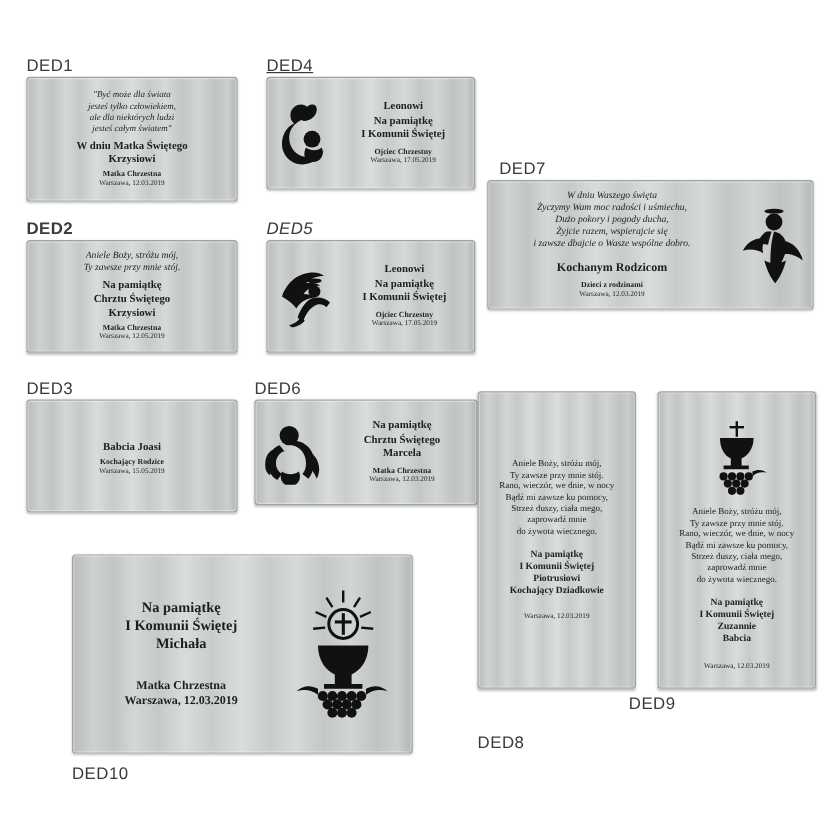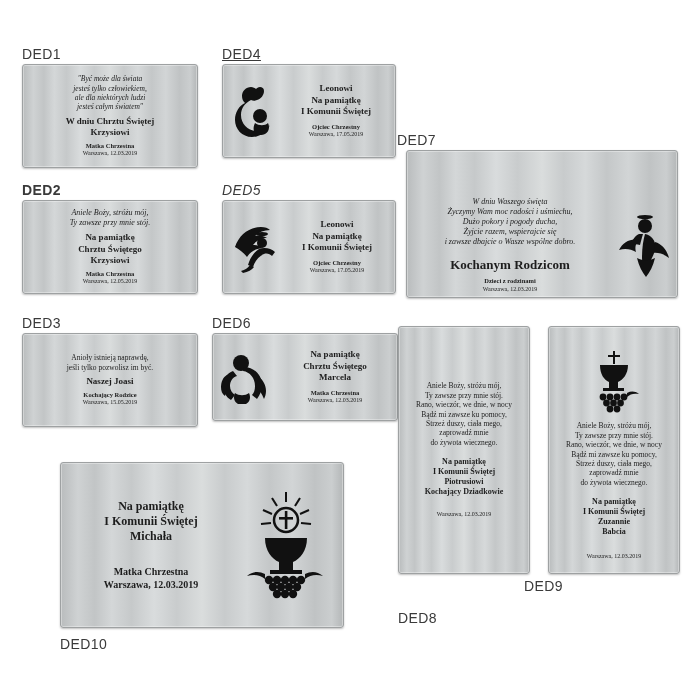--- a/index.html
+++ b/index.html
@@ -61,21 +61,21 @@
 <body>
 
 <div class="label" style="left:22px;top:46px;">DED1</div>
 <div class="plate" style="left:22px;top:64px;width:176px;height:104px;">
   <div class="inner">
     <div class="txt t-quote">"Być może dla świata
 jesteś tylko człowiekiem,
 ale dla niektórych ludzi
 jesteś całym światem"</div>
     <div class="gap"></div>
-    <div class="txt t-main">W dniu Chrztu Świętej
+    <div class="txt t-main">W dniu Matka Świętego
 Krzysiowi</div>
     <div class="gap"></div>
     <div class="txt t-small">Matka Chrzestna</div>
     <div class="txt t-tiny">Warszawa, 12.03.2019</div>
   </div>
 </div>
 
 <div class="label" style="left:22px;top:182px;font-weight:bold;">DED2</div>
 <div class="plate" style="left:22px;top:200px;width:176px;height:94px;">
   <div class="inner">
@@ -87,24 +87,22 @@
 Krzysiowi</div>
     <div class="gap"></div>
     <div class="txt t-small">Matka Chrzestna</div>
     <div class="txt t-tiny">Warszawa, 12.05.2019</div>
   </div>
 </div>
 
 <div class="label" style="left:22px;top:315px;text-align:right;">DED3</div>
 <div class="plate" style="left:22px;top:333px;width:176px;height:94px;">
   <div class="inner">
-    <div class="txt t-body">Anioły istnieją naprawdę,
-jeśli tylko pozwolisz im być.</div>
-    <div class="gap"></div>
-    <div class="txt t-main">Naszej Joasi</div>
+    <div class="gap"></div>
+    <div class="txt t-main">Babcia Joasi</div>
     <div class="gap"></div>
     <div class="txt t-small">Kochający Rodzice</div>
     <div class="txt t-tiny">Warszawa, 15.05.2019</div>
   </div>
 </div>
 
 <div class="label" style="left:222px;top:46px;text-decoration:underline;">DED4</div>
 <div class="plate" style="left:222px;top:64px;width:174px;height:94px;">
   <div class="inner">
     <div class="row">
@@ -177,32 +175,32 @@
 Chrztu Świętego
 Marcela</span>
         <span style="display:block;height:6px;"></span>
         <span class="txt t-small" style="display:block;">Matka Chrzestna</span>
         <span class="txt t-tiny" style="display:block;">Warszawa, 12.03.2019</span>
       </span>
     </div>
   </div>
 </div>
 
-<div class="label" style="left:397px;top:132px;">DED7</div>
-<div class="plate" style="left:406px;top:150px;width:272px;height:148px;align-items:flex-end;">
+<div class="label" style="left:416px;top:132px;">DED7</div>
+<div class="plate" style="left:406px;top:150px;width:272px;height:108px;">
   <div class="inner">
     <div class="row">
       <span class="col">
         <span class="txt t-italic" style="display:block;">W dniu Waszego święta
 Życzymy Wam moc radości i uśmiechu,
 Dużo pokory i pogody ducha,
 Żyjcie razem, wspierajcie się
 i zawsze dbajcie o Wasze wspólne dobro.</span>
         <span style="display:block;height:10px;"></span>
-        <span class="txt t-main" style="display:block;font-size:13px;">Kochanym Rodzicom</span>
+        <span class="txt t-main" style="display:block;font-size:10px;">Kochanym Rodzicom</span>
         <span style="display:block;height:4px;"></span>
         <span class="txt t-small" style="display:block;">Dzieci z rodzinami</span>
         <span class="txt t-tiny" style="display:block;">Warszawa, 12.03.2019</span>
       </span>
       <span class="art">
         <svg width="56" height="74" viewBox="0 0 56 74">
           <g fill="#111">
             <circle cx="30" cy="18" r="7"></circle>
             <ellipse cx="30" cy="9" rx="8" ry="2"></ellipse>
             <path d="M24 26c-4 2-7 6-8 11 3-1 6-1 9 0 1-4 2-8 3-11z"></path>

